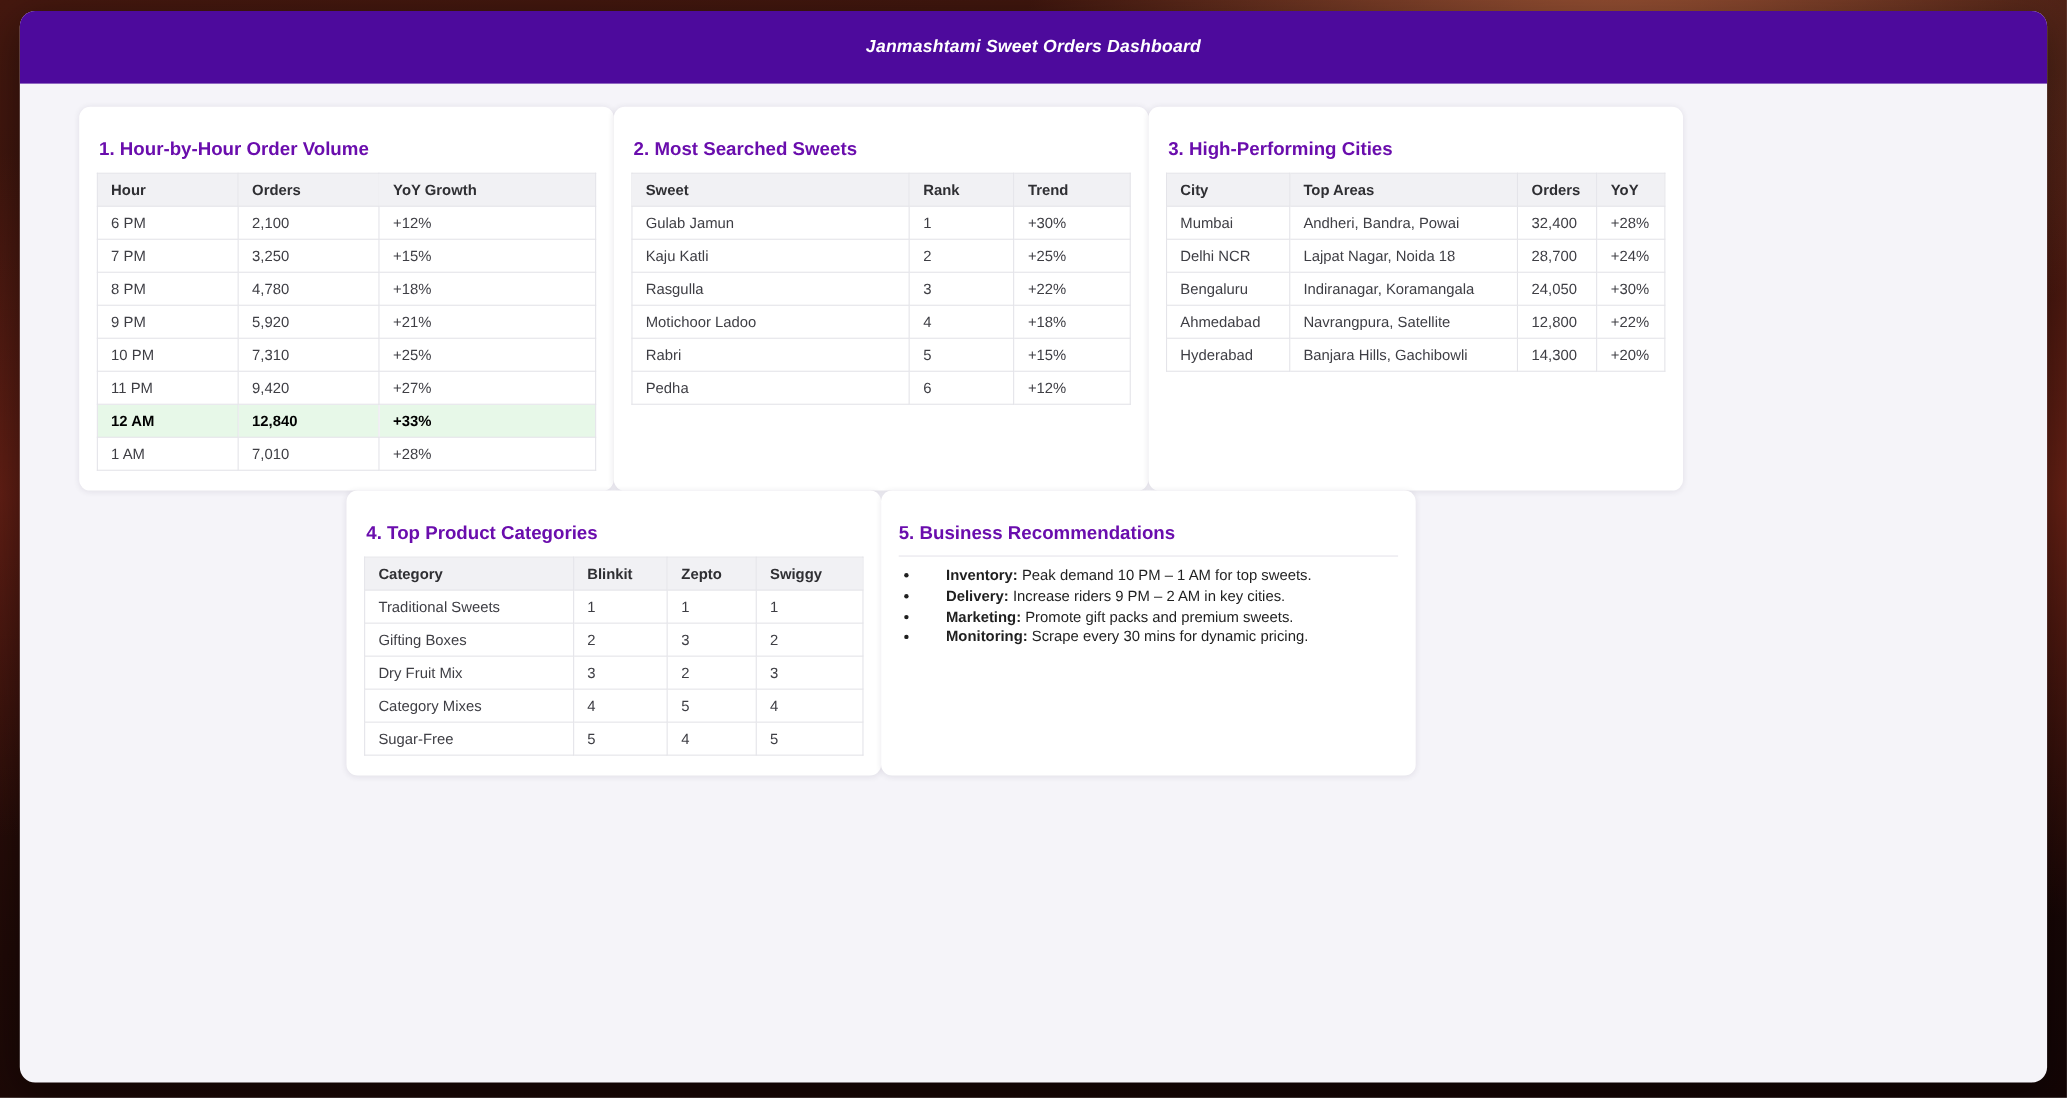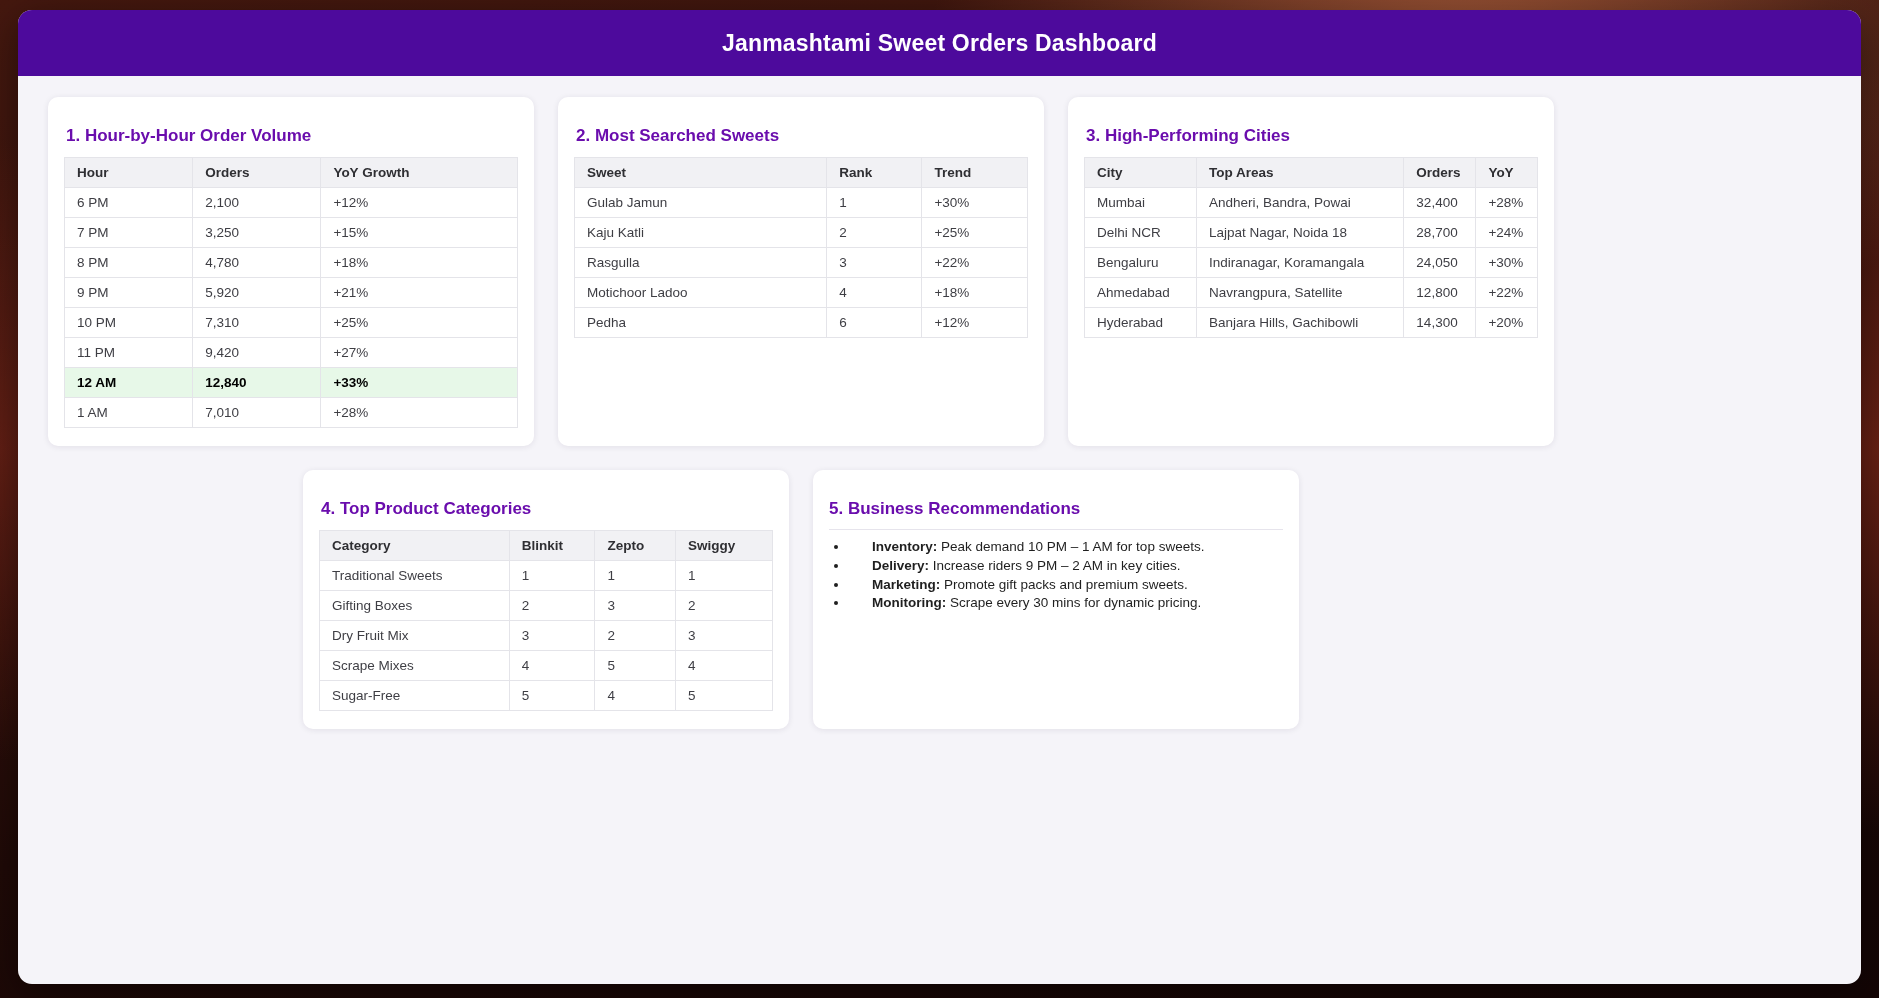--- a/index.html
+++ b/index.html
@@ -28,30 +28,31 @@
   .app-header {
     height: 66px;
     background: var(--header-bg, #4d0a9c);
     display: flex;
     align-items: center;
     justify-content: center;
   }
   .app-header h1 {
     margin: 0;
     color: #ffffff;
-    font-size: 23px;
+    font-size: 16px;
     font-weight: 700;
     letter-spacing: 0.2px;
+    font-style: italic;
   }
   .content { padding: 21px 0 0 22px; }
   .grid {
     width: 1522px;
     display: flex;
     flex-wrap: wrap;
-    gap: 24px;
+    gap: 0;
     justify-content: center;
     align-items: stretch;
   }
   .card {
     width: 486px;
     background: #ffffff;
     border-radius: 10px;
     padding: 28px 16px 18px;
     box-shadow: 0 1px 6px rgba(30,20,60,0.09);
   }
@@ -201,20 +202,25 @@
               </tr>
               <tr>
                 <td>Rasgulla</td>
                 <td>3</td>
                 <td>+22%</td>
               </tr>
               <tr>
                 <td>Motichoor Ladoo</td>
                 <td>4</td>
                 <td>+18%</td>
+              </tr>
+              <tr>
+                <td>Rabri</td>
+                <td>5</td>
+                <td>+15%</td>
               </tr>
               <tr>
                 <td>Pedha</td>
                 <td>6</td>
                 <td>+12%</td>
               </tr>
             </tbody>
           </table>
       </section>
 
@@ -300,21 +306,21 @@
                 <td>3</td>
                 <td>2</td>
               </tr>
               <tr>
                 <td>Dry Fruit Mix</td>
                 <td>3</td>
                 <td>2</td>
                 <td>3</td>
               </tr>
               <tr>
-                <td>Scrape Mixes</td>
+                <td>Category Mixes</td>
                 <td>4</td>
                 <td>5</td>
                 <td>4</td>
               </tr>
               <tr>
                 <td>Sugar-Free</td>
                 <td>5</td>
                 <td>4</td>
                 <td>5</td>
               </tr>

